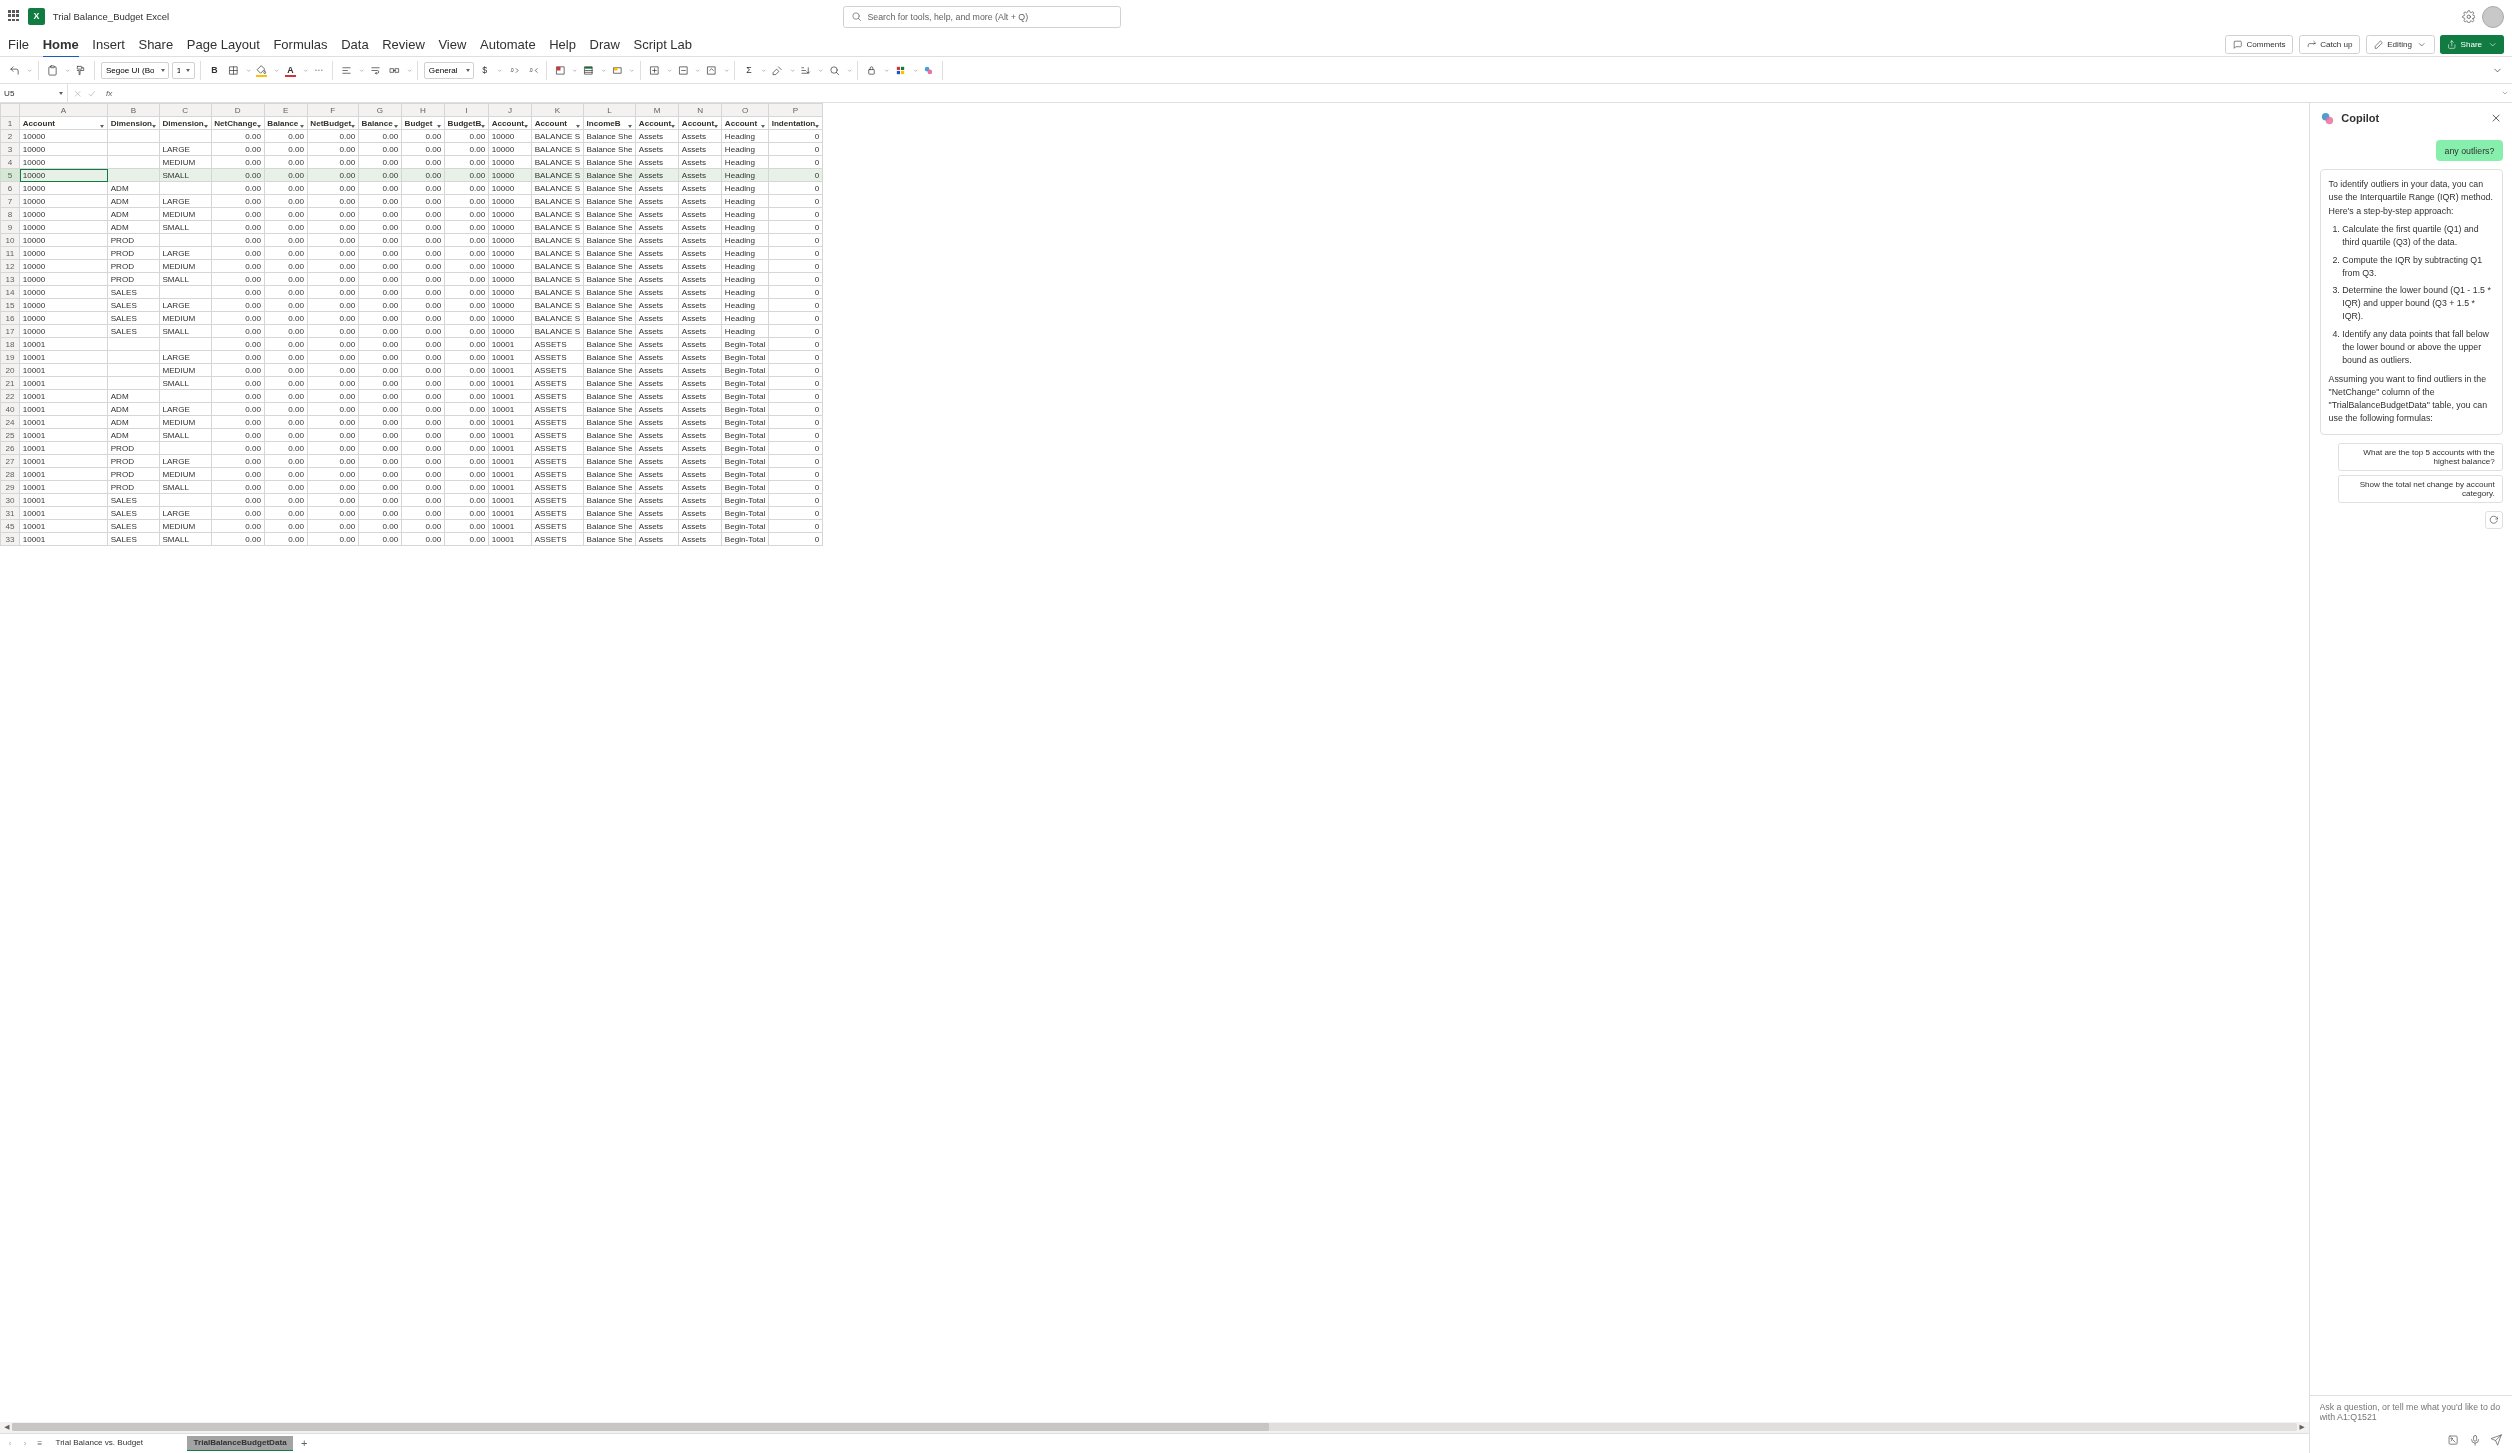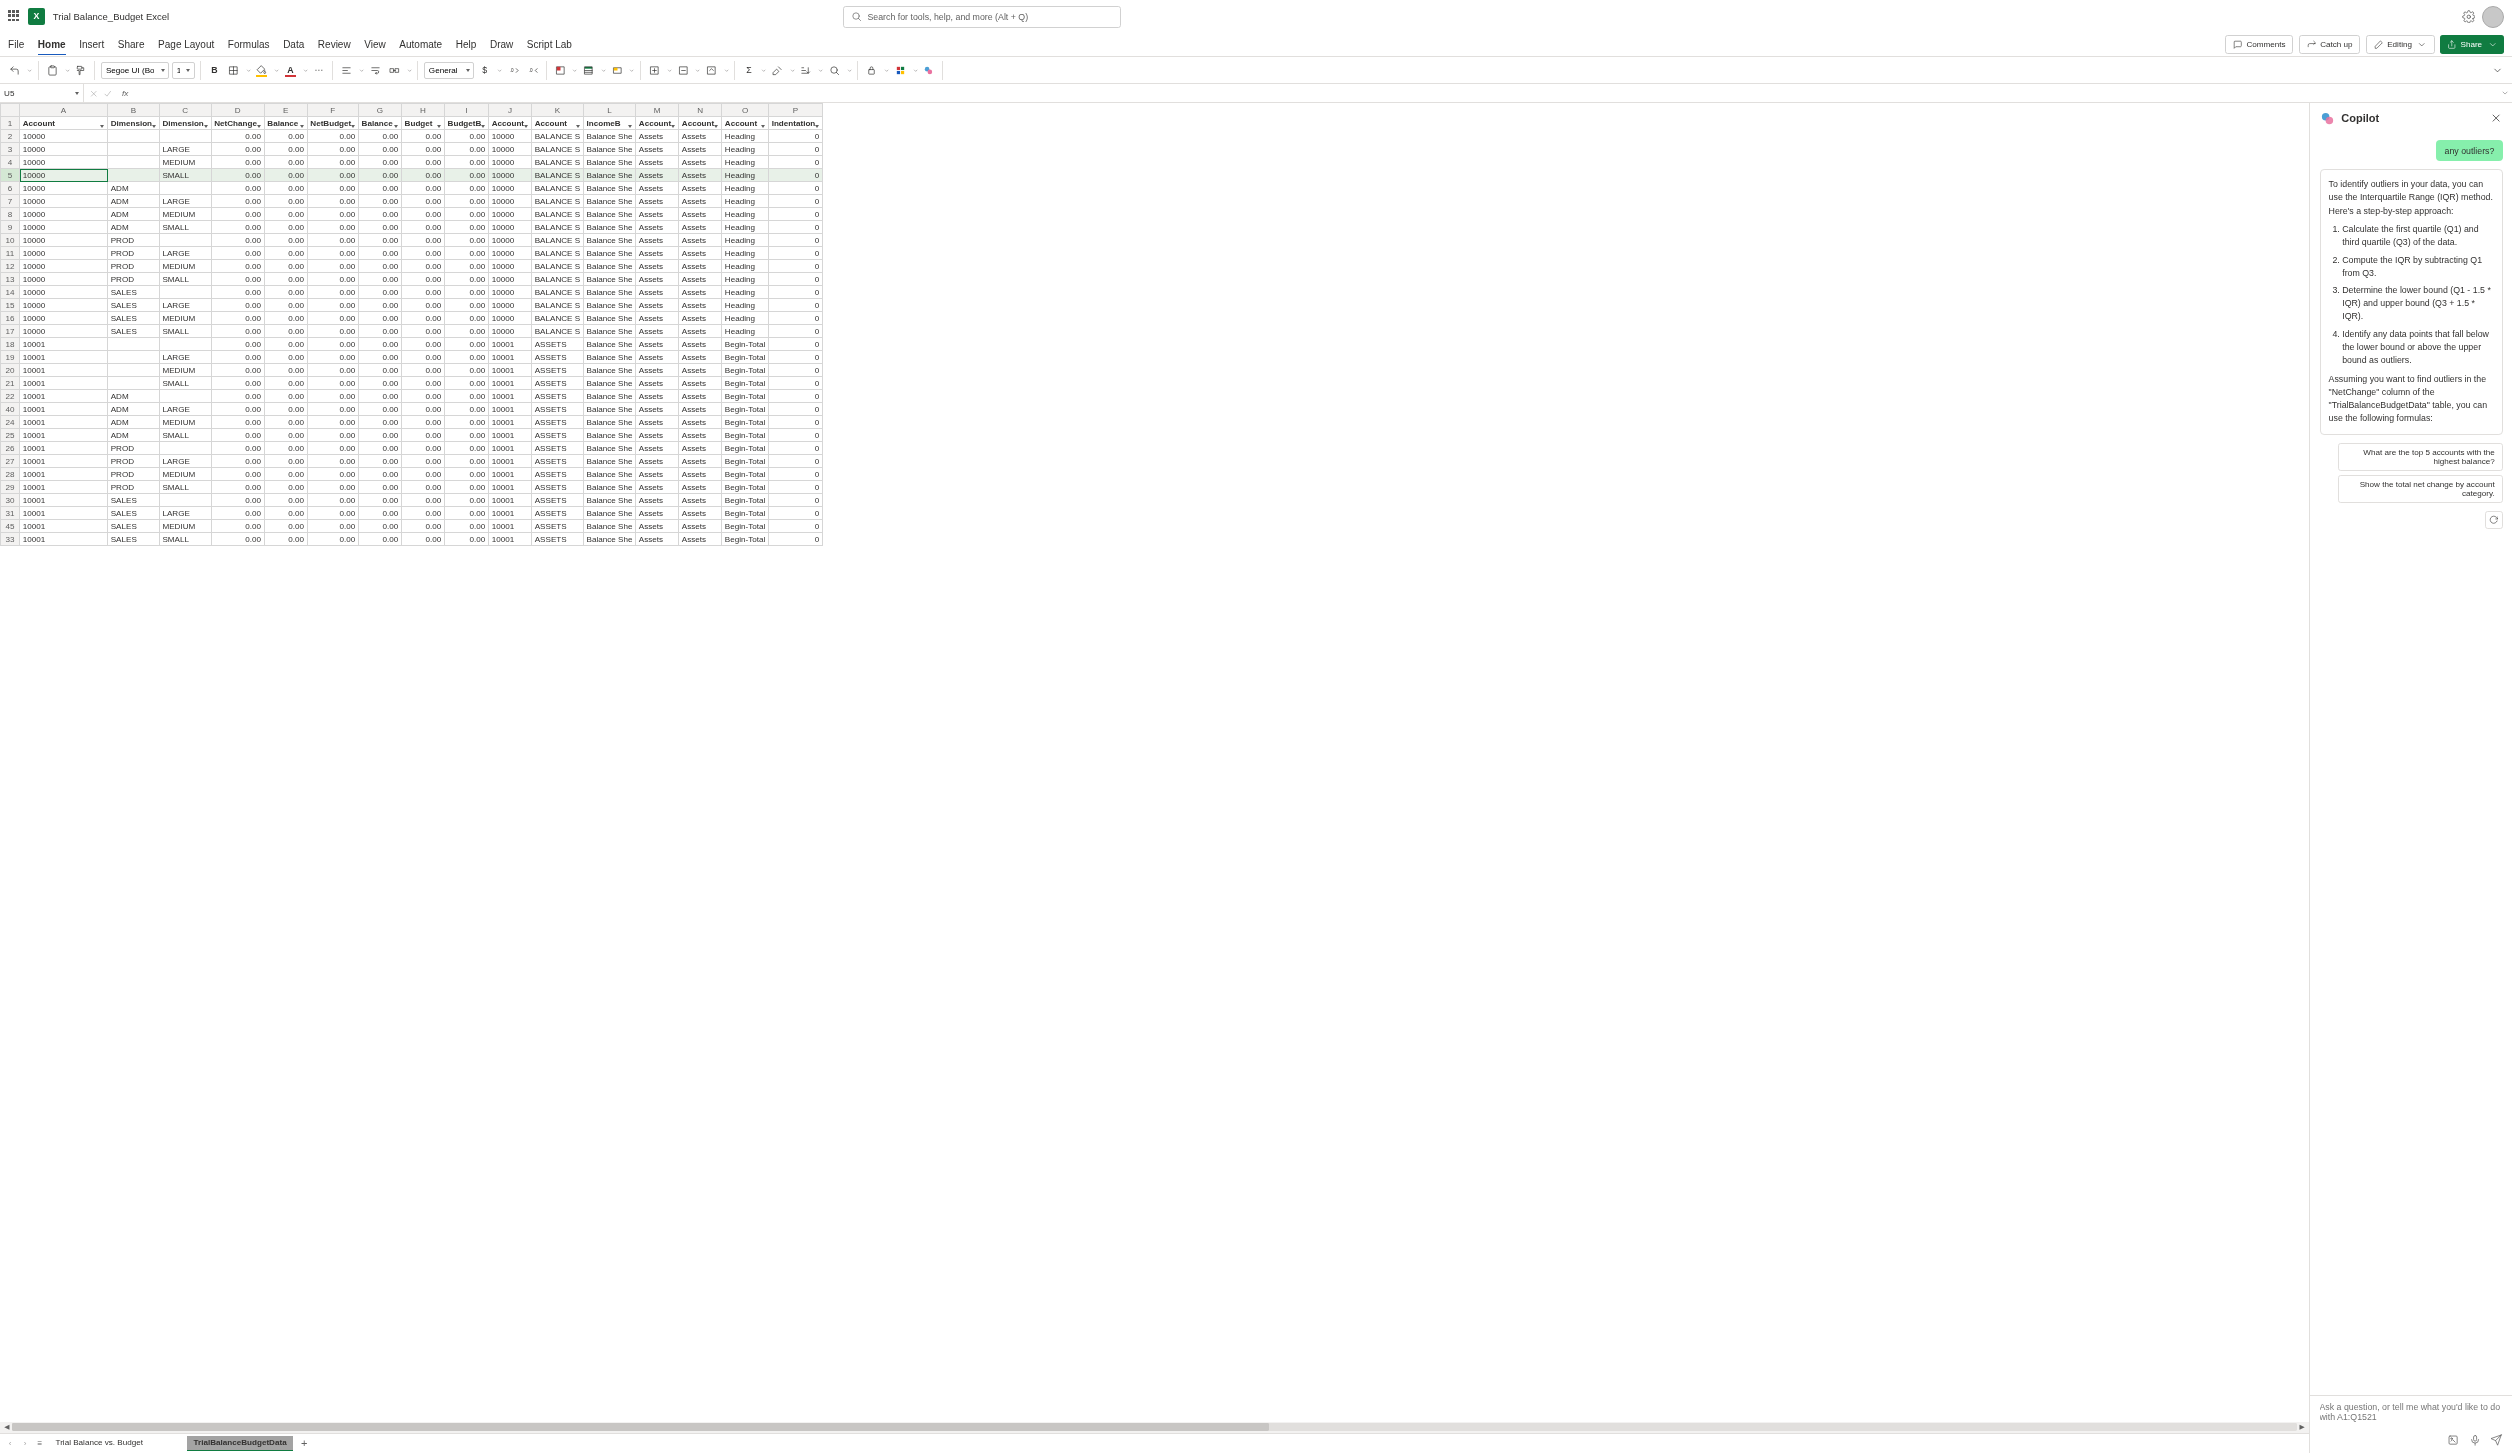--- a/index.html
+++ b/index.html
@@ -14,21 +14,21 @@
 .excel-logo::before { content:"X"; }
 .doc-title { font-size:9.5px; color:#323130; }
 .search-box { margin:0 auto; width:278px; height:22px; background:#fff; border:0.7px solid #d1d1d1; border-radius:2.7px; display:flex; align-items:center; padding:0 6.8px; gap:5.4px; color:#616161; }
 .search-box svg { width:11px; height:11px; }
 .title-right { margin-left:auto; display:flex; align-items:center; gap:6.8px; }
 .gear-icon { width:13.6px; height:13.6px; color:#616161; }
 .avatar { width:22px; height:22px; border-radius:50%; background:#c8c8c8; border:0.7px solid #aaa; }
 
 
 .tabs-row { height:24.4px; display:flex; align-items:center; padding:0 8.1px; gap:13.6px; border-bottom:0.7px solid #e1dfdd; }
-.tabs-row .tab { font-size:10px; color:#323130; cursor:pointer; padding:4.1px 0; }
+.tabs-row .tab { font-size:13px; color:#323130; cursor:pointer; padding:4.1px 0; }
 .tabs-row .tab.active { font-weight:600; border-bottom:1.4px solid #185abd; }
 .tabs-right { margin-left:auto; display:flex; align-items:center; gap:5.4px; }
 .pill-btn { height:19px; padding:0 6.8px; border:0.7px solid #d1d1d1; border-radius:2.7px; display:flex; align-items:center; gap:4.1px; font-size:8.1px; background:#fff; cursor:pointer; }
 .pill-btn svg { width:9.5px; height:9.5px; }
 .share-btn { background:#107c41; color:#fff; border:none; }
 .share-btn svg { stroke:#fff; }
 
 
 .ribbon { height:27px; display:flex; align-items:center; padding:0 6.8px; gap:5.4px; border-bottom:0.7px solid #e1dfdd; }
 .rib-group { display:flex; align-items:center; gap:2.7px; padding-right:5.4px; border-right:0.7px solid #e1dfdd; height:19px; }
@@ -42,21 +42,21 @@
 .format-select { width:50px; }
 .sel-wrap { position:relative; display:inline-flex; align-items:center; }
 .sel-wrap::after { content:""; position:absolute; right:4.1px; width:0; height:0; border-left:2.7px solid transparent; border-right:2.7px solid transparent; border-top:3.4px solid #616161; pointer-events:none; }
 .fill-swatch { width:11px; height:2px; background:#ffc000; position:absolute; bottom:1.4px; left:2.7px; }
 .font-swatch { width:11px; height:2px; background:#d13438; position:absolute; bottom:1.4px; left:2.7px; }
 .rib-btn.rel { position:relative; }
 .ribbon-chevron { margin-left:auto; cursor:pointer; }
 
 
 .formula-row { height:19px; display:flex; align-items:center; border-bottom:0.7px solid #e1dfdd; }
-.name-box { width:84px; height:100%; border-right:0.7px solid #e1dfdd; display:flex; align-items:center; padding:0 4.1px; position:relative; font-size:8.1px; }
+.name-box { width:68px; height:100%; border-right:0.7px solid #e1dfdd; display:flex; align-items:center; padding:0 4.1px; position:relative; font-size:8.1px; }
 .name-box::after { content:""; position:absolute; right:4.1px; width:0; height:0; border-left:2.7px solid transparent; border-right:2.7px solid transparent; border-top:3.4px solid #616161; }
 .fx-btns { display:flex; align-items:center; gap:4.1px; padding:0 5.4px; color:#a6a6a6; }
 .fx-label { font-style:italic; font-size:8.1px; color:#616161; padding:0 4.1px; }
 .formula-input { flex:1; height:100%; border:none; outline:none; font-size:8.1px; padding:0 4.1px; }
 .formula-expand { width:13.6px; display:flex; align-items:center; justify-content:center; color:#616161; cursor:pointer; }
 
 
 .main { flex:1; display:flex; overflow:hidden; }
 .sheet-area { flex:1; display:flex; flex-direction:column; overflow:hidden; position:relative; }
 .grid-container { flex:1; overflow:auto; position:relative; }

